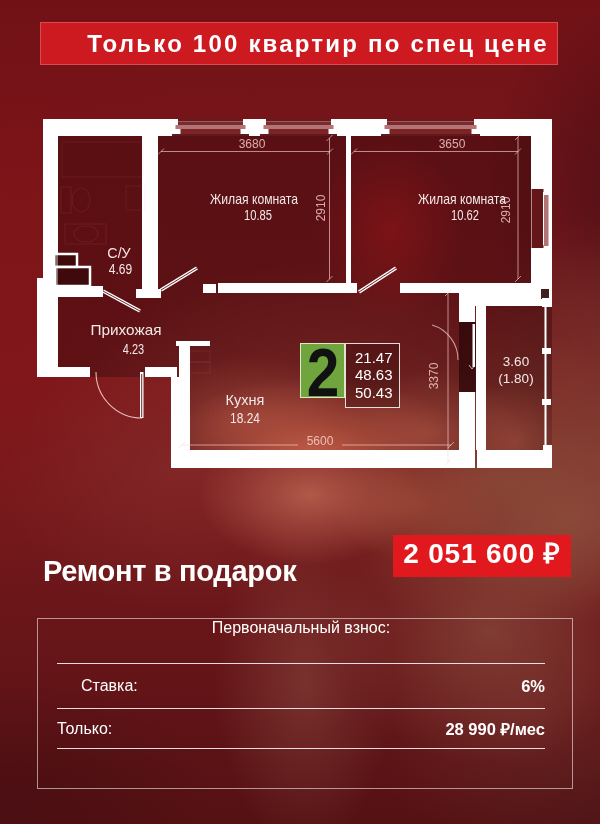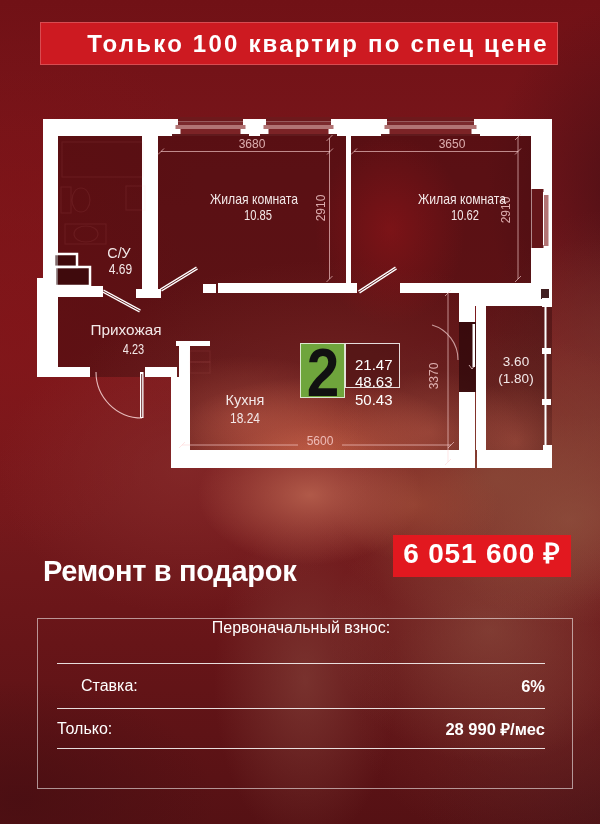--- a/index.html
+++ b/index.html
@@ -250,28 +250,28 @@
   <text x="245" y="423" fill="#f3e8e8" font-size="15" text-anchor="middle" textLength="30" lengthAdjust="spacingAndGlyphs">18.24</text>
 
   <text x="516" y="366" fill="#f3e8e8" font-size="13.5" text-anchor="middle">3.60</text>
   <text x="516" y="383" fill="#f3e8e8" font-size="13.5" text-anchor="middle">(1.80)</text>
 </svg>
 
 <div class="abs" style="left:300px;top:343px;width:45px;height:55px;background:#6fa53c;border:1px solid rgba(255,255,255,.75);box-sizing:border-box;display:flex;align-items:center;justify-content:center;">
   <span style="font-size:68px;font-weight:bold;color:#111;line-height:55px;transform:scaleX(0.86);display:inline-block;margin-top:3px;">2</span>
 </div>
 
-<div class="abs" style="left:345px;top:343px;width:55px;height:45px;border:1px solid rgba(255,255,255,.85);box-sizing:border-box;background:rgba(58,13,13,.38);color:#fff;font-size:15px;line-height:17.3px;padding:12px 0 0 9px;">
+<div class="abs" style="left:345px;top:343px;width:55px;height:65px;border:1px solid rgba(255,255,255,.85);box-sizing:border-box;background:rgba(58,13,13,.38);color:#fff;font-size:15px;line-height:17.3px;padding:5px 0 0 9px;">
   21.47<br>48.63<br>50.43
 </div>
 
 <div class="abs" style="left:43px;top:556px;font-size:29px;font-weight:bold;color:#fff;line-height:30px;letter-spacing:-0.3px;">Ремонт в подарок</div>
 
 <div class="abs" style="left:393px;top:535px;width:178px;height:42px;background:#e2181f;display:flex;align-items:center;justify-content:center;">
-  <span style="color:#fff;font-size:28px;font-weight:bold;letter-spacing:0.8px;position:relative;top:-4px;">6 051 600 ₽</span>
+  <span style="color:#fff;font-size:28px;font-weight:bold;letter-spacing:0.8px;position:relative;top:-4px;">2 051 600 ₽</span>
 </div>
 
 <div class="abs" style="left:37px;top:618px;width:536px;height:171px;border:1px solid rgba(255,255,255,.55);box-sizing:border-box;padding:0 27px 0 19px;color:#fff;">
 
   <div style="height:44px;border-bottom:1px solid rgba(255,255,255,.85);display:flex;align-items:center;justify-content:space-between;flex-direction:column;">
     <span style="font-size:16px;">Первоначальный взнос:</span>
   </div>
 
   <div style="height:44px;border-bottom:1px solid rgba(255,255,255,.85);display:flex;align-items:center;justify-content:space-between;">
     <span style="font-size:16px;margin-left:24px;">Ставка:</span>

